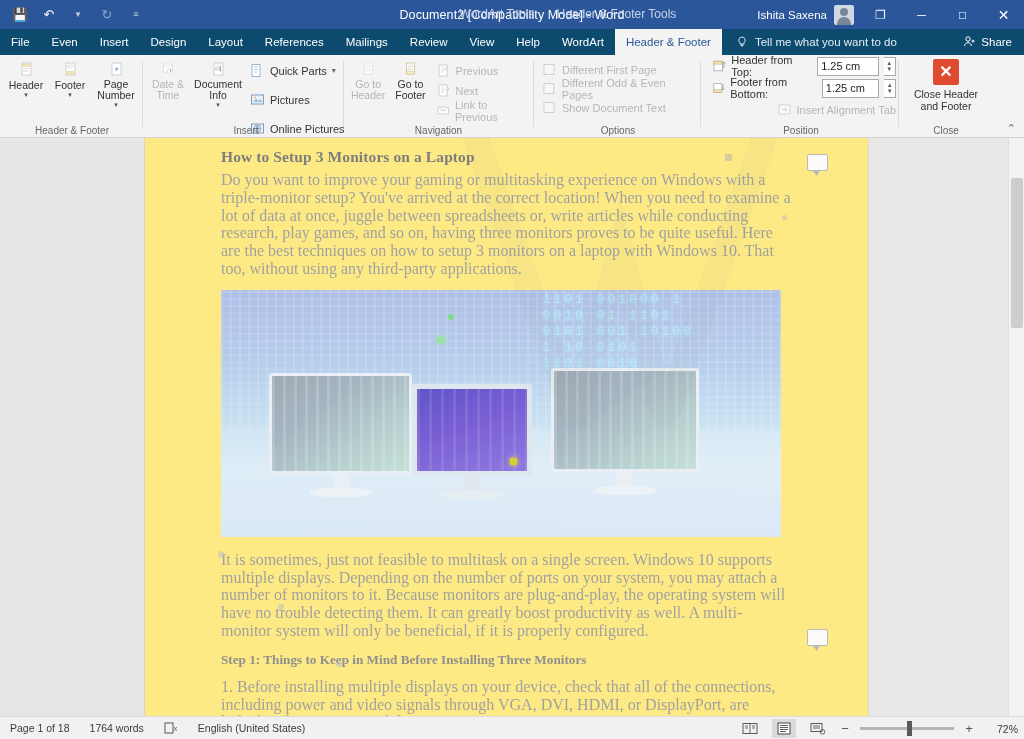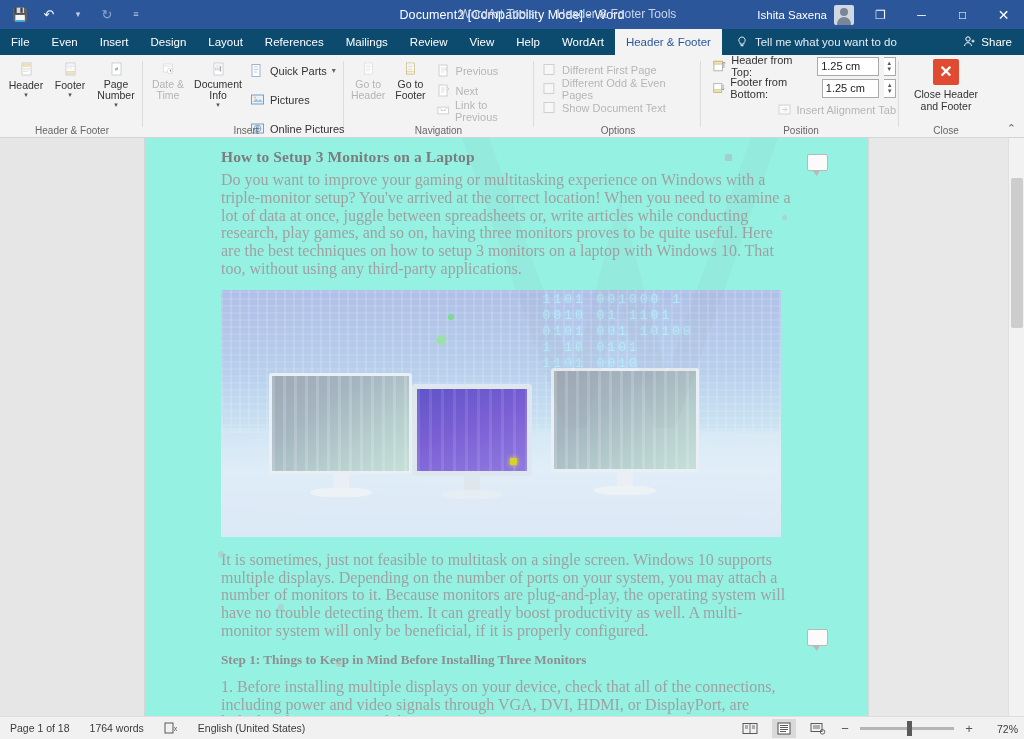--- a/index.html
+++ b/index.html
@@ -193,21 +193,21 @@
     background: #e6e6e6;
     overflow: hidden;
   }
   .ruler-left {
     position: absolute; top: 0; left: 0;
     width: 8px; height: 578px; background: #e6e6e6;
   }
   .page {
     position: absolute; top: 0; left: 145px;
     width: 723px; height: 578px;
-    background: #5eead4;
+    background: #fde047;
     box-shadow: 0 0 0 1px #d6d6d6;
   }
   .comment-pane {
     position: absolute; top: 0; left: 868px;
     width: 140px; height: 578px;
     background: #e8e8e8;
     border-left: 1px solid #d8d8d8;
   }
   .scrollbar {
     position: absolute; top: 0; right: 0;

